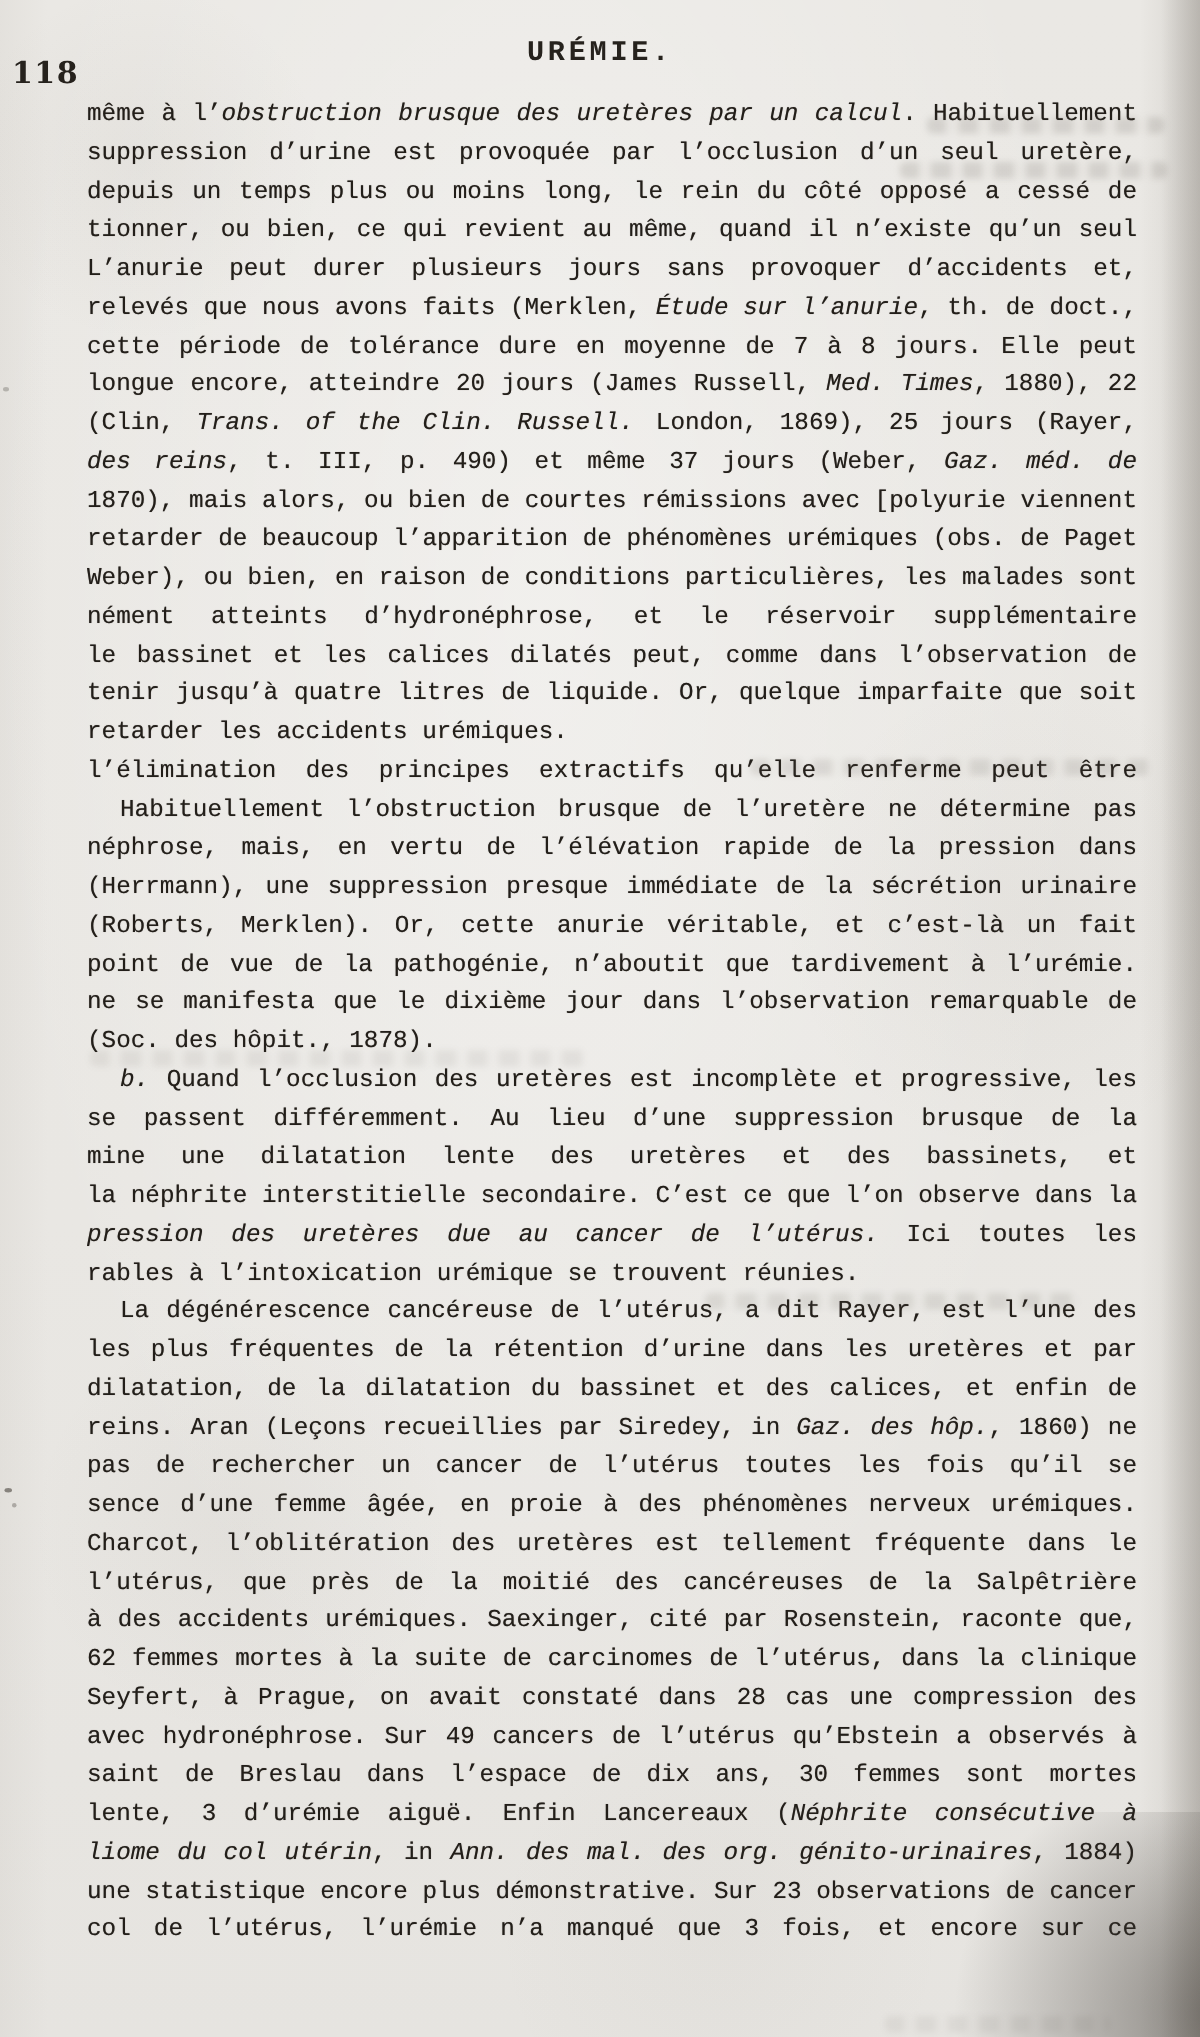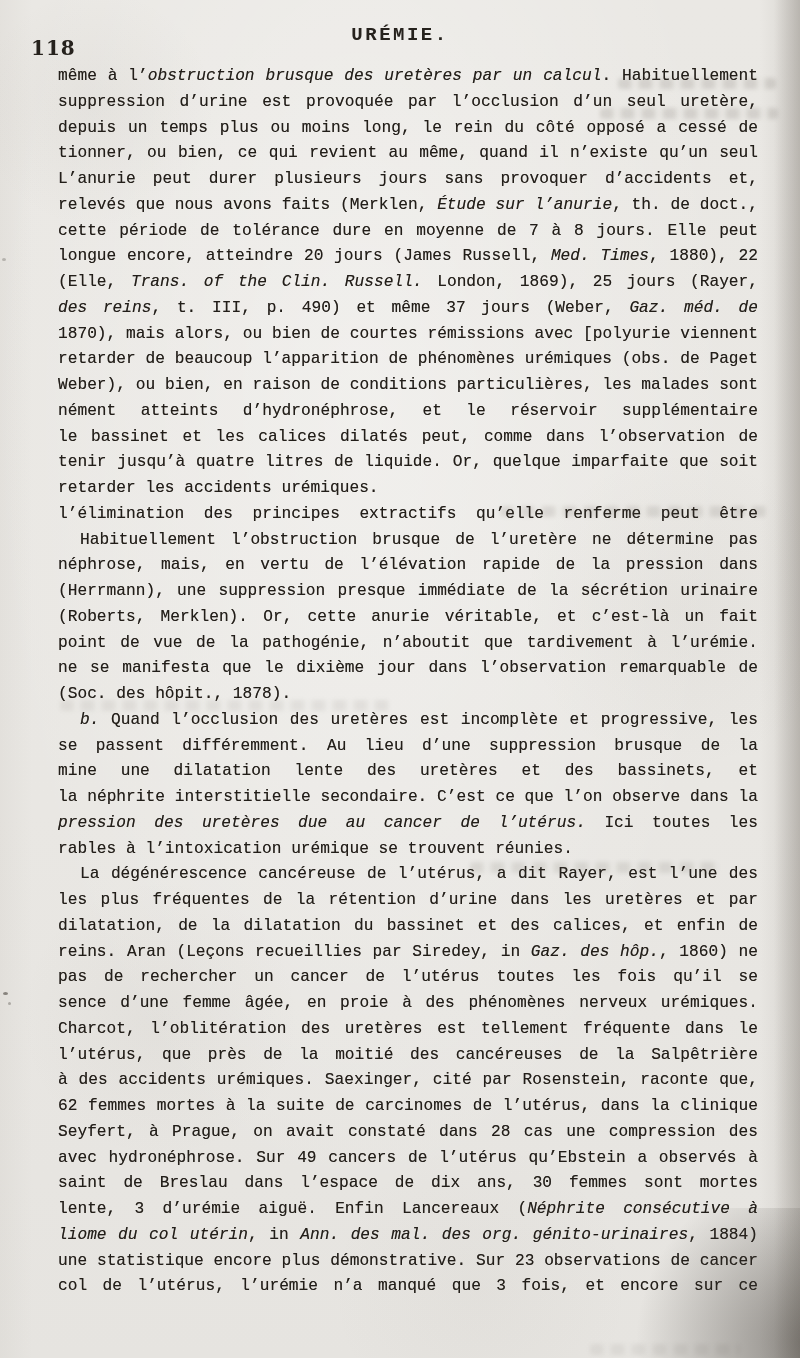--- a/index.html
+++ b/index.html
@@ -20,21 +20,21 @@
   
   .page::before{
     content:"";position:absolute;inset:0;pointer-events:none;
     background:
       radial-gradient(circle at 12% 8%, rgba(120,112,100,0.06), transparent 120px),
       radial-gradient(circle at 85% 45%, rgba(120,112,100,0.05), transparent 160px),
       radial-gradient(circle at 20% 75%, rgba(120,112,100,0.05), transparent 140px),
       radial-gradient(circle at 60% 95%, rgba(120,112,100,0.04), transparent 150px);
   }
   .pagenum{
-    position:absolute;left:31px;top:36px;
+    position:absolute;left:8px;top:36px;
     font-size:20px;font-weight:bold;color:#26221d;letter-spacing:1px;
   }
   .running{
     position:absolute;left:0;right:0;top:24px;text-align:center;
     font-size:19px;font-weight:bold;color:#26221d;letter-spacing:2.5px;font-family:Liberation Mono, monospace;
   }
   .text{
     position:absolute;left:58px;top:64px;width:700px;
     font-size:16.2px;color:#221e19;
     text-shadow:0 0 0.5px rgba(35,28,22,0.55);
@@ -82,21 +82,21 @@
 
   <div class="text" id="text-block">
       <div class="line"><span>même à l’</span><em>obstruction brusque des uretères par un calcul</em><span>. Habituellement la</span></div>
       <div class="line"><span>suppression d’urine est provoquée par l’occlusion d’un seul uretère, alors que,</span></div>
       <div class="line"><span>depuis un temps plus ou moins long, le rein du côté opposé a cessé de fonc-</span></div>
       <div class="line"><span>tionner, ou bien, ce qui revient au même, quand il n’existe qu’un seul rein.</span></div>
       <div class="line"><span>L’anurie peut durer plusieurs jours sans provoquer d’accidents et, d’après les</span></div>
       <div class="line"><span>relevés que nous avons faits (Merklen, </span><em>Étude sur l’anurie</em><span>, th. de doct., 1881),</span></div>
       <div class="line"><span>cette période de tolérance dure en moyenne de 7 à 8 jours. Elle peut être plus</span></div>
       <div class="line"><span>longue encore, atteindre 20 jours (James Russell, </span><em>Med. Times</em><span>, 1880), 22 jours</span></div>
-      <div class="line"><span>(Elle, </span><em>Trans. of the Clin. Russell.</em><span> London, 1869), 25 jours (Rayer, </span><em>Maladies</em></div>
+      <div class="line"><span>(Clin, </span><em>Trans. of the Clin. Russell.</em><span> London, 1869), 25 jours (Rayer, </span><em>Maladies</em></div>
       <div class="line"><em>des reins</em><span>, t. III, p. 490) et même 37 jours (Weber, </span><em>Gaz. méd. de Strasbourg,</em></div>
       <div class="line"><span>1870), mais alors, ou bien de courtes rémissions avec [polyurie viennent</span></div>
       <div class="line"><span>retarder de beaucoup l’apparition de phénomènes urémiques (obs. de Paget et de</span></div>
       <div class="line"><span>Weber), ou bien, en raison de conditions particulières, les malades sont simulta-</span></div>
       <div class="line"><span>nément atteints d’hydronéphrose, et le réservoir supplémentaire constitué par</span></div>
       <div class="line"><span>le bassinet et les calices dilatés peut, comme dans l’observation de Rayer, con-</span></div>
       <div class="line"><span>tenir jusqu’à quatre litres de liquide. Or, quelque imparfaite que soit cette urine,</span></div>
       <div class="line noj"><span>retarder les accidents urémiques.</span></div>
       <div class="line"><span>l’élimination des principes extractifs qu’elle renferme peut être suffisante pour</span></div>
       <div class="line ind"><span>Habituellement l’obstruction brusque de l’uretère ne détermine pas l’hydro-</span></div>

